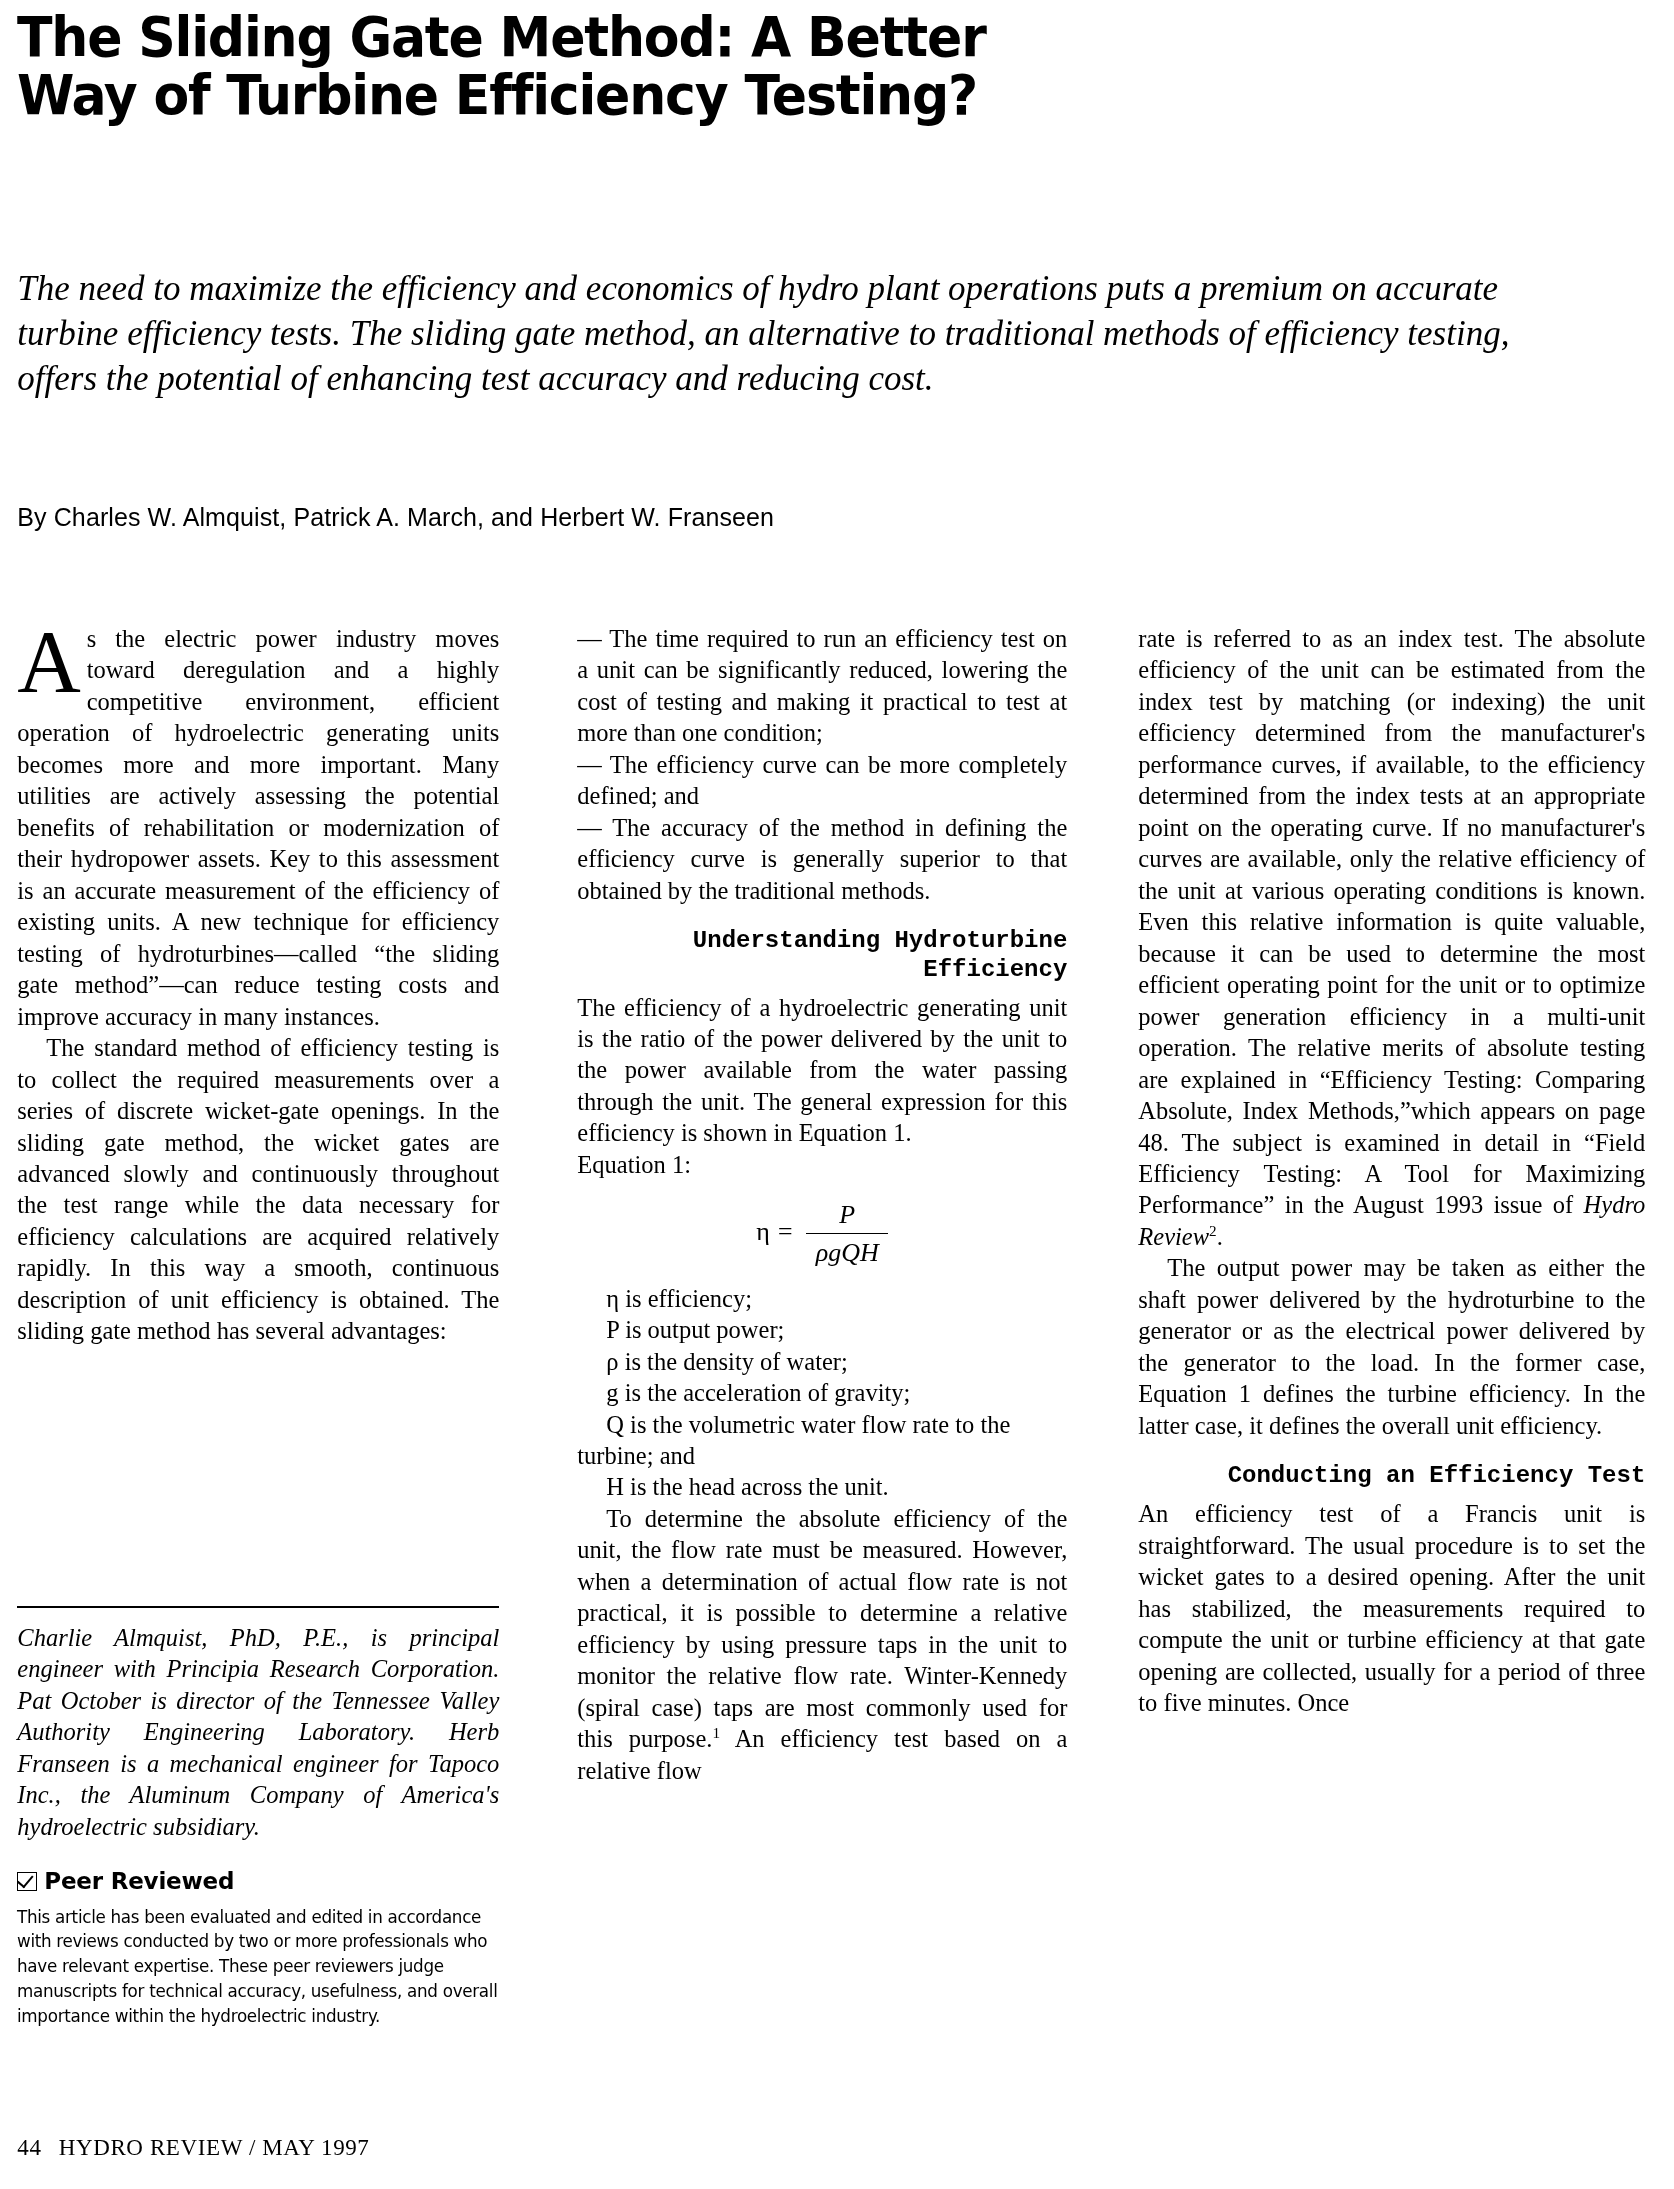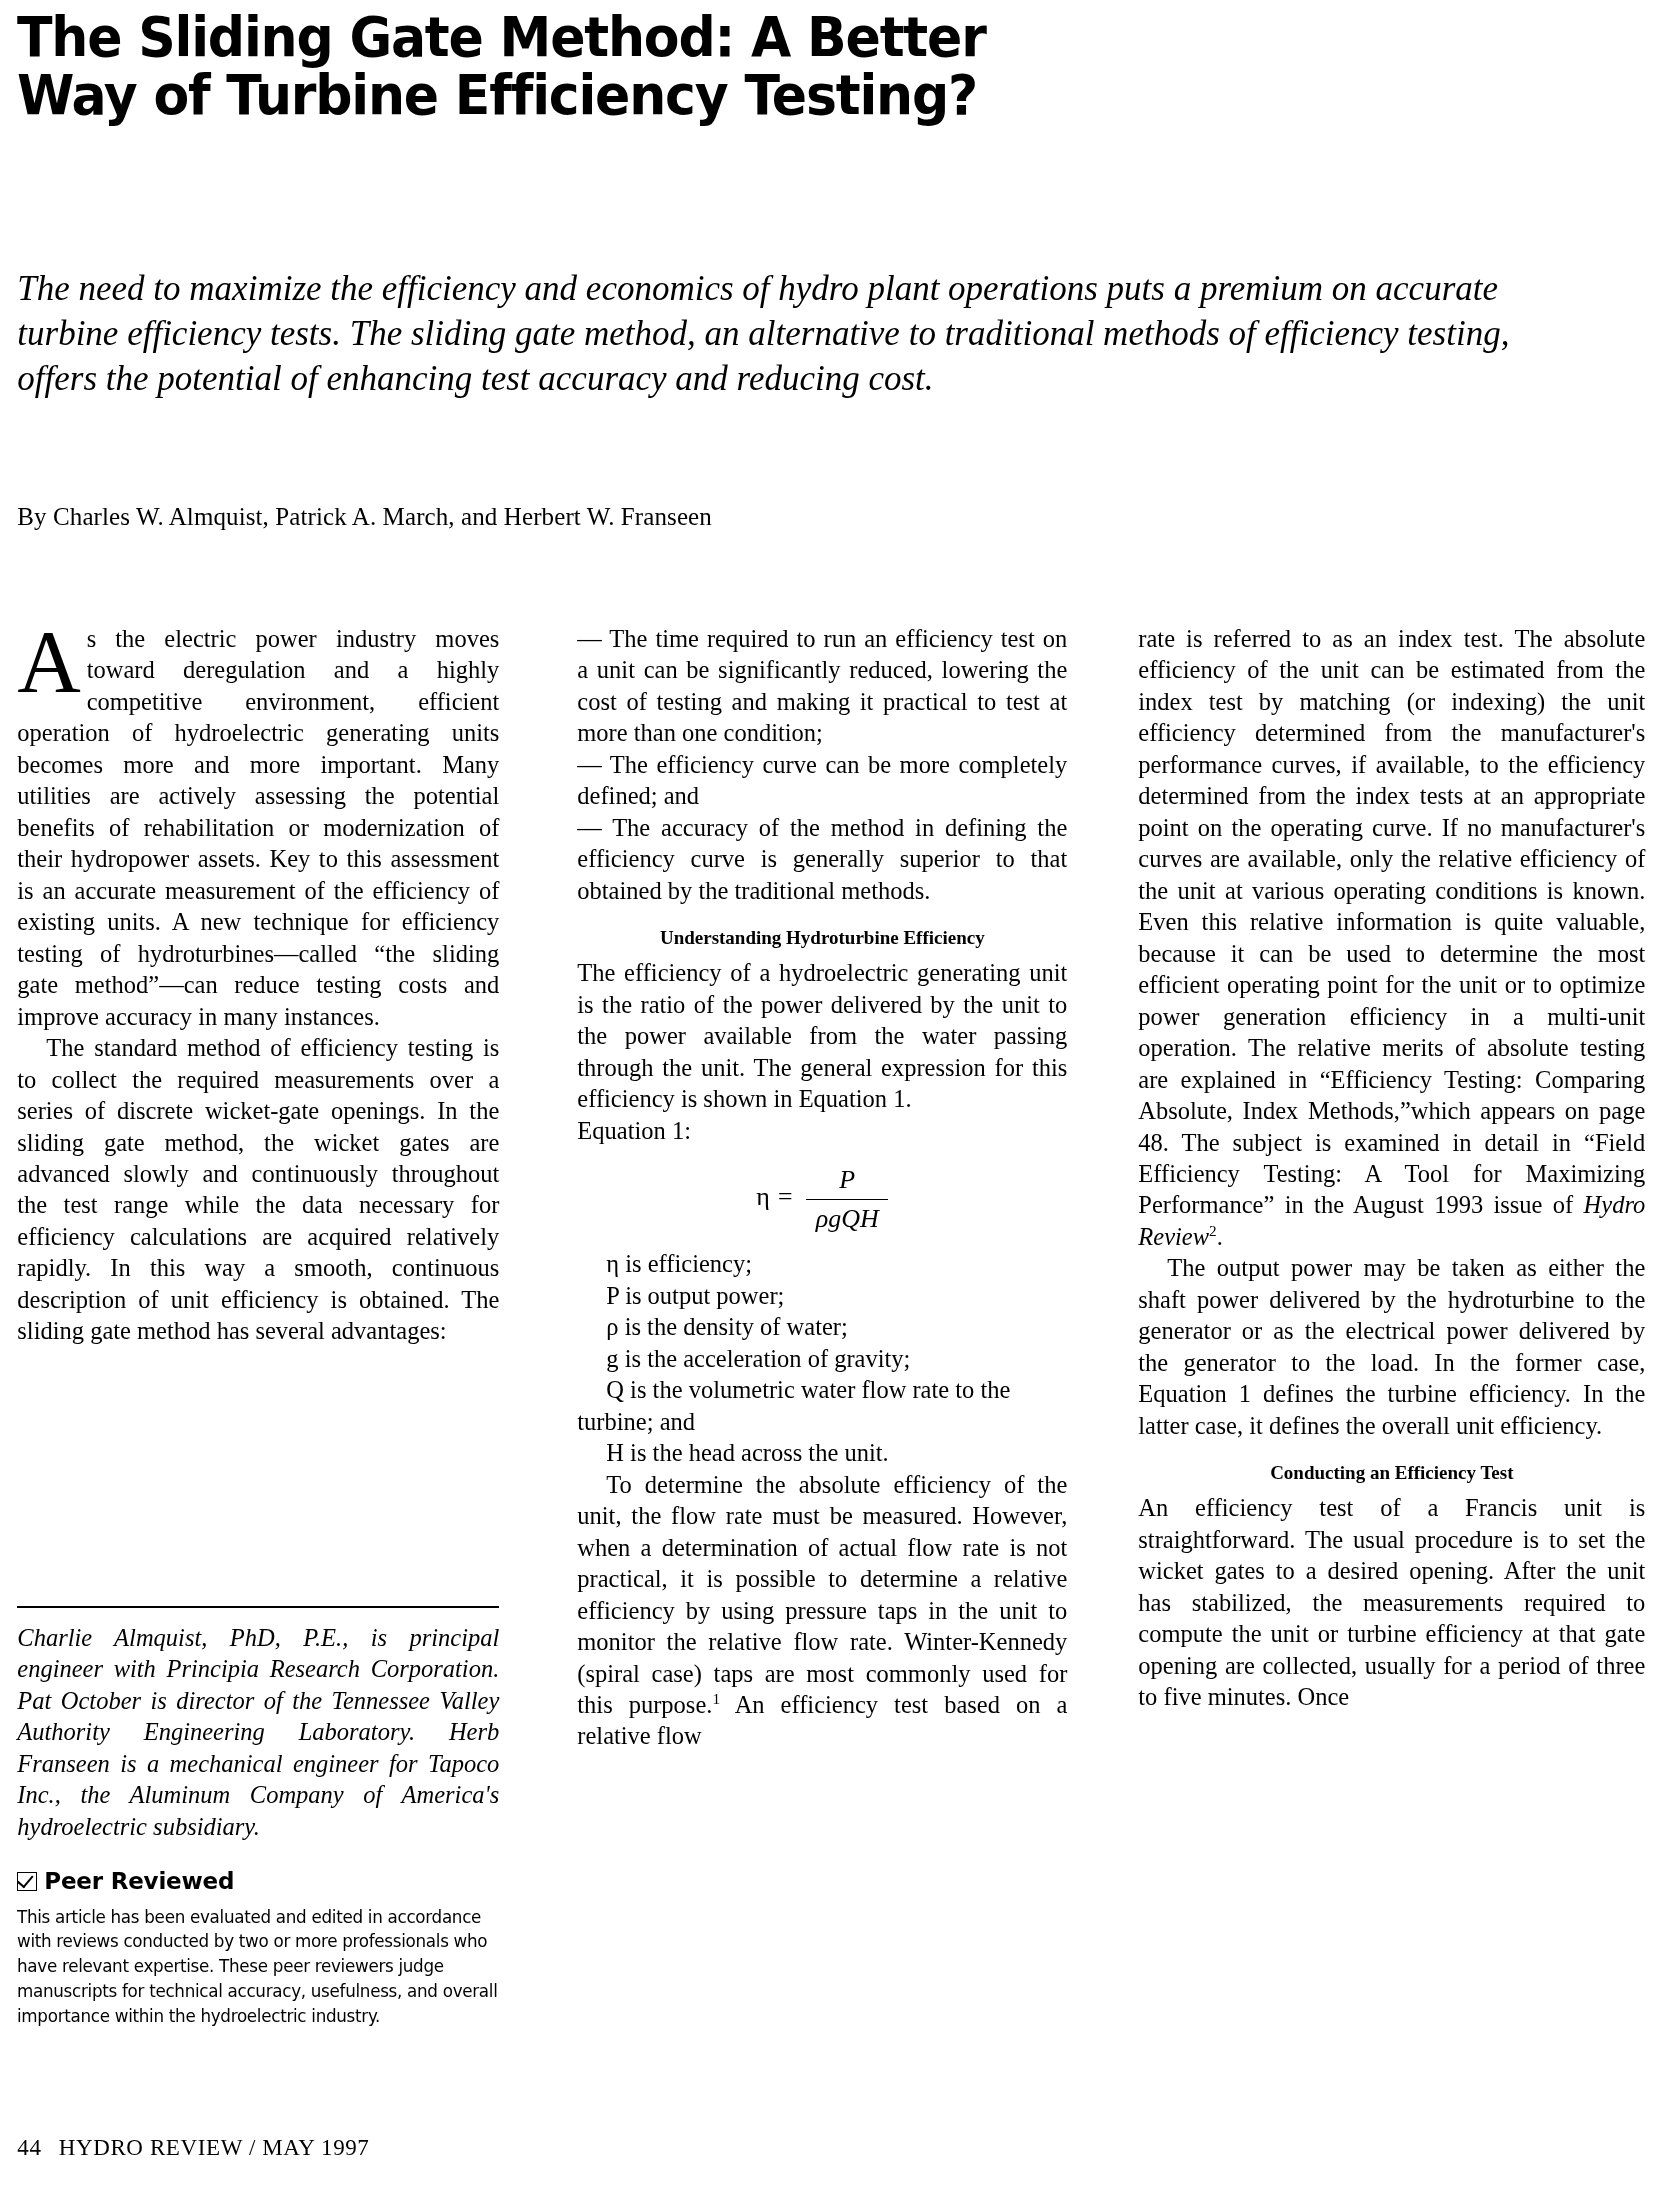--- a/index.html
+++ b/index.html
@@ -52,21 +52,21 @@
     font-size: 35px;
     line-height: 1.28;
     color: #000000;
   }
 
   
   .byline {
     position: absolute;
     left: 17.3px;
     top: 503px;
-    font-family: Liberation Serif, serif;
+    font-family: Liberation Sans, sans-serif;
     font-size: 25px;
     letter-spacing: 0.1px;
     color: #000;
   }
 
   
   .cols {
     position: absolute;
     left: 17.3px;
     top: 623px;
@@ -98,25 +98,25 @@
     font-size: 88px;
     line-height: 0.76;
     padding-right: 5.8px;
     padding-top: 5.8px;
     font-weight: normal;
     font-family: "Liberation Serif", serif;
   }
 
   h2.sub {
     margin: 21px 0 7.7px 0;
-    font-family: Liberation Serif, serif;
+    font-family: Liberation Mono, monospace;
     font-weight: bold;
-    font-size: 19px;
+    font-size: 24px;
     line-height: 1.18;
-    text-align: center;
+    text-align: right;
   }
 
   
   .eq-label { margin-top: 15.4px; text-indent: 0; }
   .equation {
     margin: 17.3px 0 13.4px 0;
     text-align: center;
     font-style: italic;
     font-size: 26px;
   }

